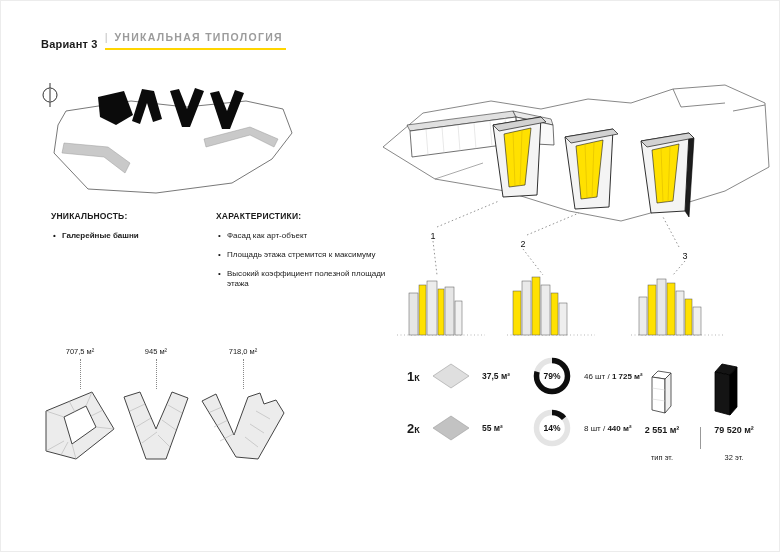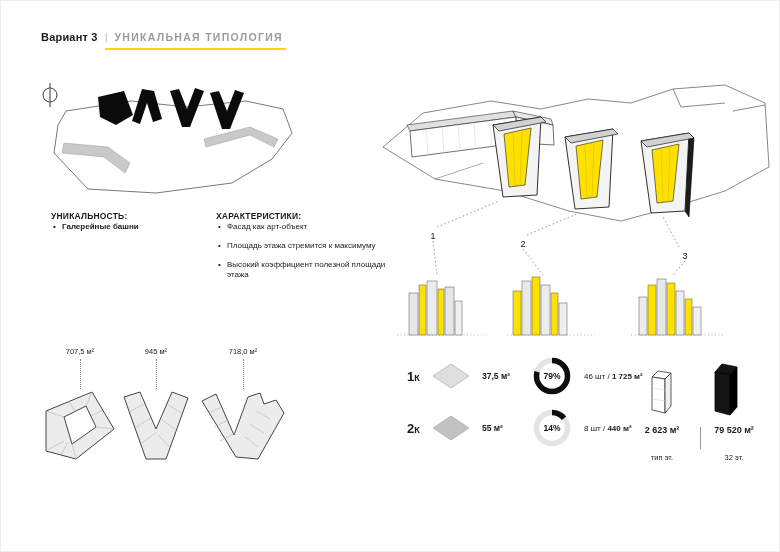--- a/index.html
+++ b/index.html
@@ -3,31 +3,31 @@
 <meta charset="utf-8">
 <style>
   * { margin:0; padding:0; box-sizing:border-box; }
   body { background:#fff; }
   .page {
     position:relative; width:780px; height:552px; background:#ffffff;
     font-family:"Liberation Sans","DejaVu Sans",sans-serif; color:#1a1a1a;
     overflow:hidden; border:1px solid #ececec;
   }
   
-  .header { position:absolute; left:40px; top:30px; display:flex; align-items:flex-start; }
+  .header { position:absolute; left:40px; top:30px; display:flex; align-items:flex-end; }
   .variant { font-size:11px; font-weight:700; letter-spacing:.2px; }
   .title-group { display:flex; align-items:baseline; margin-left:7px; border-bottom:2px solid #FFD500; padding:0 3px 5px 0; }
   .sep { color:#c0c0c0; font-size:11px; margin-right:7px; }
   .page-title { color:#9B9B9B; font-size:10.5px; font-weight:700; letter-spacing:1.3px; }
   
   .siteplan { position:absolute; left:35px; top:80px; width:270px; height:128px; }
   .siteplan svg { width:100%; height:100%; }
   
   .textcol { position:absolute; }
-  .textcol h3 { font-size:8.5px; font-weight:700; letter-spacing:.2px; margin-bottom:1px; }
+  .textcol h3 { font-size:8.5px; font-weight:700; letter-spacing:.2px; margin-bottom:10px; }
   .textcol ul { list-style:none; }
   .textcol li { position:relative; font-size:8px; line-height:1.35; padding-left:11px; margin-bottom:8px; }
   .textcol li::before { content:"\2022"; position:absolute; left:2px; top:0; }
   .col-uniq { left:50px; top:210px; width:150px; }
   .col-uniq li { font-weight:700; }
   .col-chars { left:215px; top:210px; width:178px; }
   
   .fplan { position:absolute; text-align:center; }
   .fp-label { font-size:7.5px; color:#222; }
   .fp-conn { width:0; height:30px; border-left:1px dotted #888; margin:3px auto 0; }
@@ -296,21 +296,21 @@
         <polygon points="17,12 23,6 23,39 17,46" fill="#f0f0f0" stroke="#333" stroke-width="0.8"></polygon>
         <line x1="4" y1="21" x2="17" y2="23" stroke="#ccc" stroke-width="0.5"></line>
         <line x1="4" y1="32" x2="17" y2="34" stroke="#ccc" stroke-width="0.5"></line>
       </svg>
       <svg class="tower-black" width="28" height="58" viewBox="0 0 28 58">
         <polygon points="3,13 10,5 25,8 18,16" fill="#141414" stroke="#000" stroke-width="0.8"></polygon>
         <polygon points="3,13 18,16 18,56 3,52" fill="#141414" stroke="#000" stroke-width="0.8"></polygon>
         <polygon points="18,16 25,8 25,48 18,56" fill="#000" stroke="#000" stroke-width="0.8"></polygon>
       </svg>
       <div class="sum-block sum-typ">
-        <div class="sum-value">2 623 м²</div>
+        <div class="sum-value">2 551 м²</div>
         <div class="sum-label">тип эт.</div>
       </div>
       <div class="sum-divider"></div>
       <div class="sum-block sum-total">
         <div class="sum-value">79 520 м²</div>
         <div class="sum-label">32 эт.</div>
       </div>
     </div>
   </div>
 

